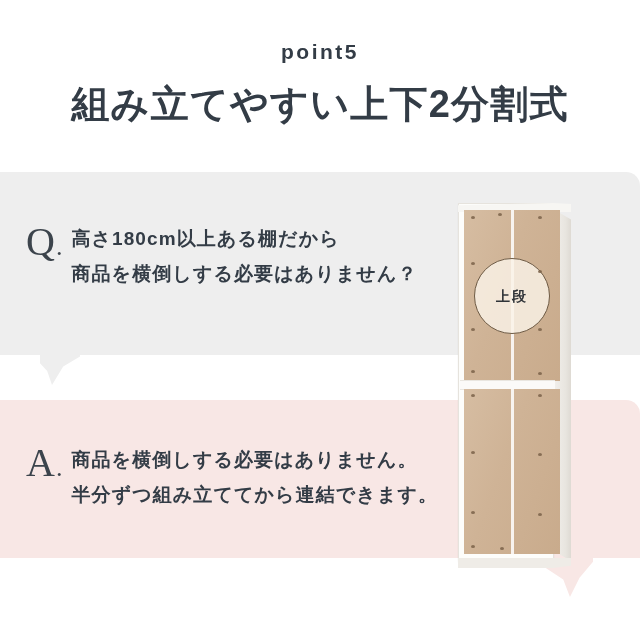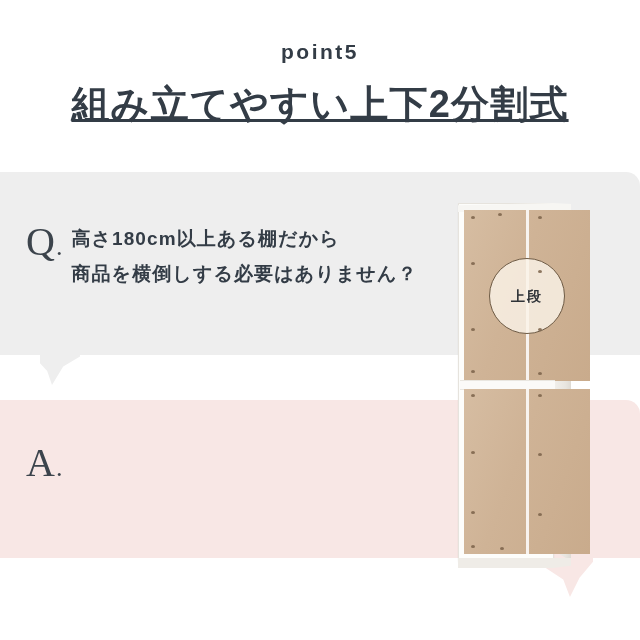--- a/index.html
+++ b/index.html
@@ -45,21 +45,20 @@
     position: absolute;
     left: 0;
     top: 80px;
     width: 640px;
     font-size: 38px;
     font-weight: 700;
     letter-spacing: 1.2px;
     color: #333c46;
     line-height: 1.28;
     white-space: nowrap;
-    text-decoration: underline;
   }
 
   
   .q-panel {
     position: absolute;
     left: -20px;
     top: 172px;
     width: 660px;
     height: 183px;
     background: #eeeeee;
@@ -177,21 +176,20 @@
     background: #efece7;
     -webkit-clip-path: polygon(0% 0%, 100% 0%, 100% 78%, 84% 100%, 0% 100%);
     clip-path: polygon(0% 0%, 100% 0%, 100% 78%, 84% 100%, 0% 100%);
   }
   .cab-section {
     position: absolute;
     left: 6px;
     width: 96px;
     background: #86efac;
     overflow: hidden;
-    padding-left: 30px;
   }
   .sec-upper { top: 7px; height: 171px; }
   .sec-lower { top: 186px; height: 165px; }
   .back-panel {
     position: absolute;
     inset: 0;
     background:
       linear-gradient(110deg, #d6bda2 0%, #cfb396 42%, #c9ab8c 100%);
   }
   .back-seam {
@@ -267,20 +265,24 @@
       <div>商品を横倒しする必要はありません？</div>
     </div>
   </div>
 
   <div class="a-panel"></div>
   <div class="a-tail"></div>
 
   <div class="qa-block a-block">
     <div class="qa-letter">
       <span>A</span><span class="dot">.</span>
+    </div>
+    <div class="qa-lines">
+      <div>商品を横倒しする必要はありません。</div>
+      <div>半分ずつ組み立ててから連結できます。</div>
     </div>
   </div>
 
   <div class="furniture">
     <div class="cab-side"></div>
     <div class="cab-body"></div>
     <div class="cab-top"></div>
     <div class="cab-bottom"></div>
 
     <div class="cab-section sec-upper">

